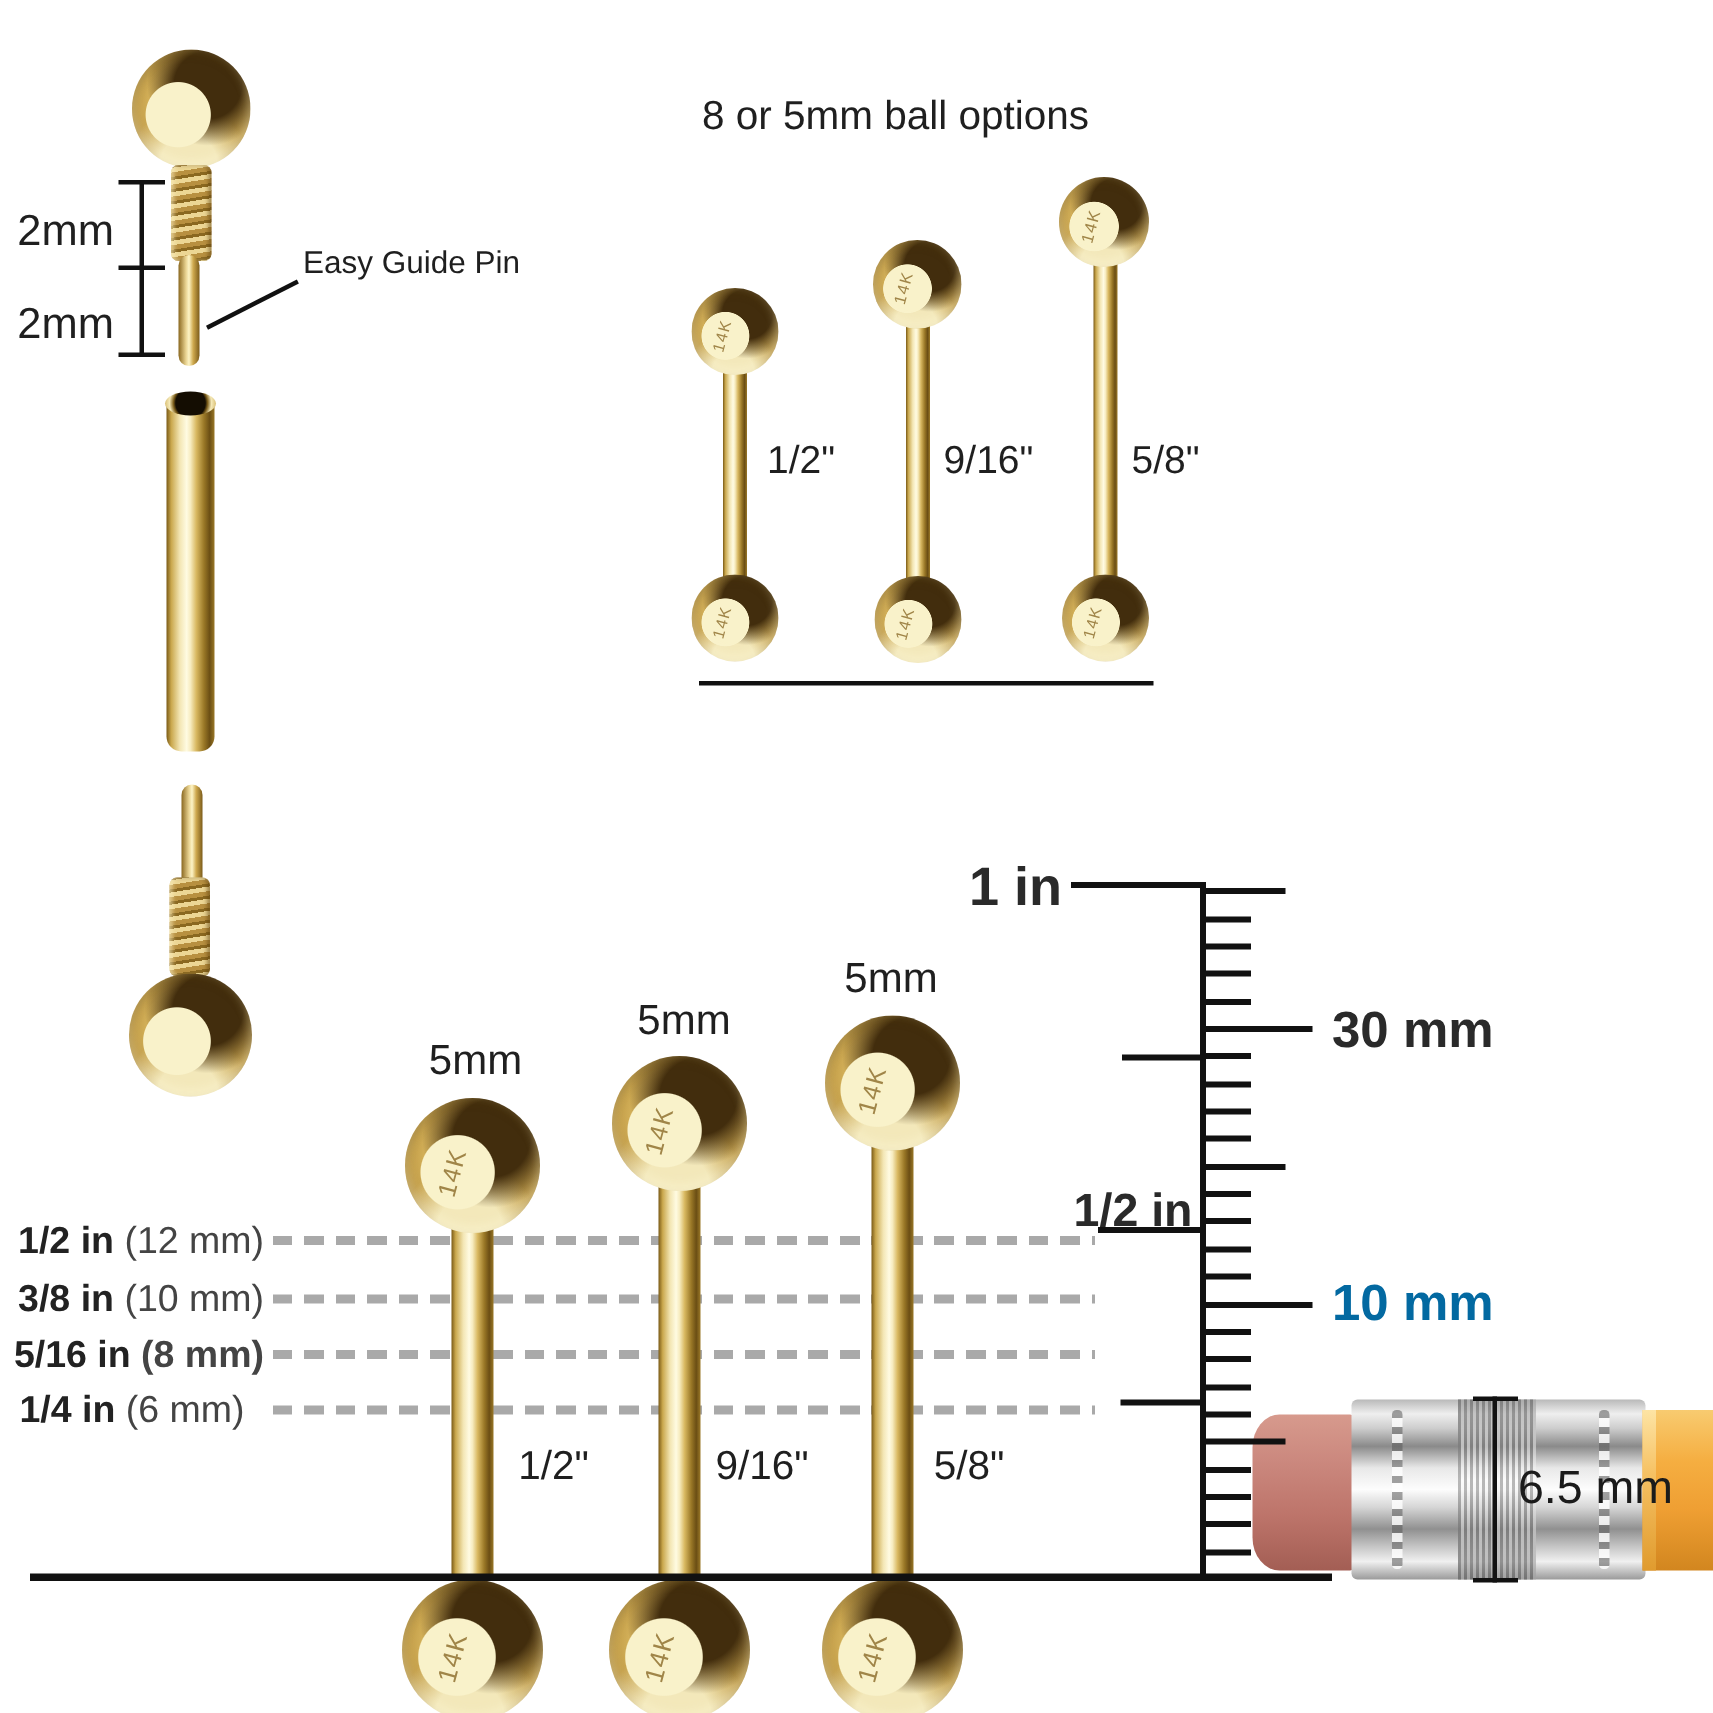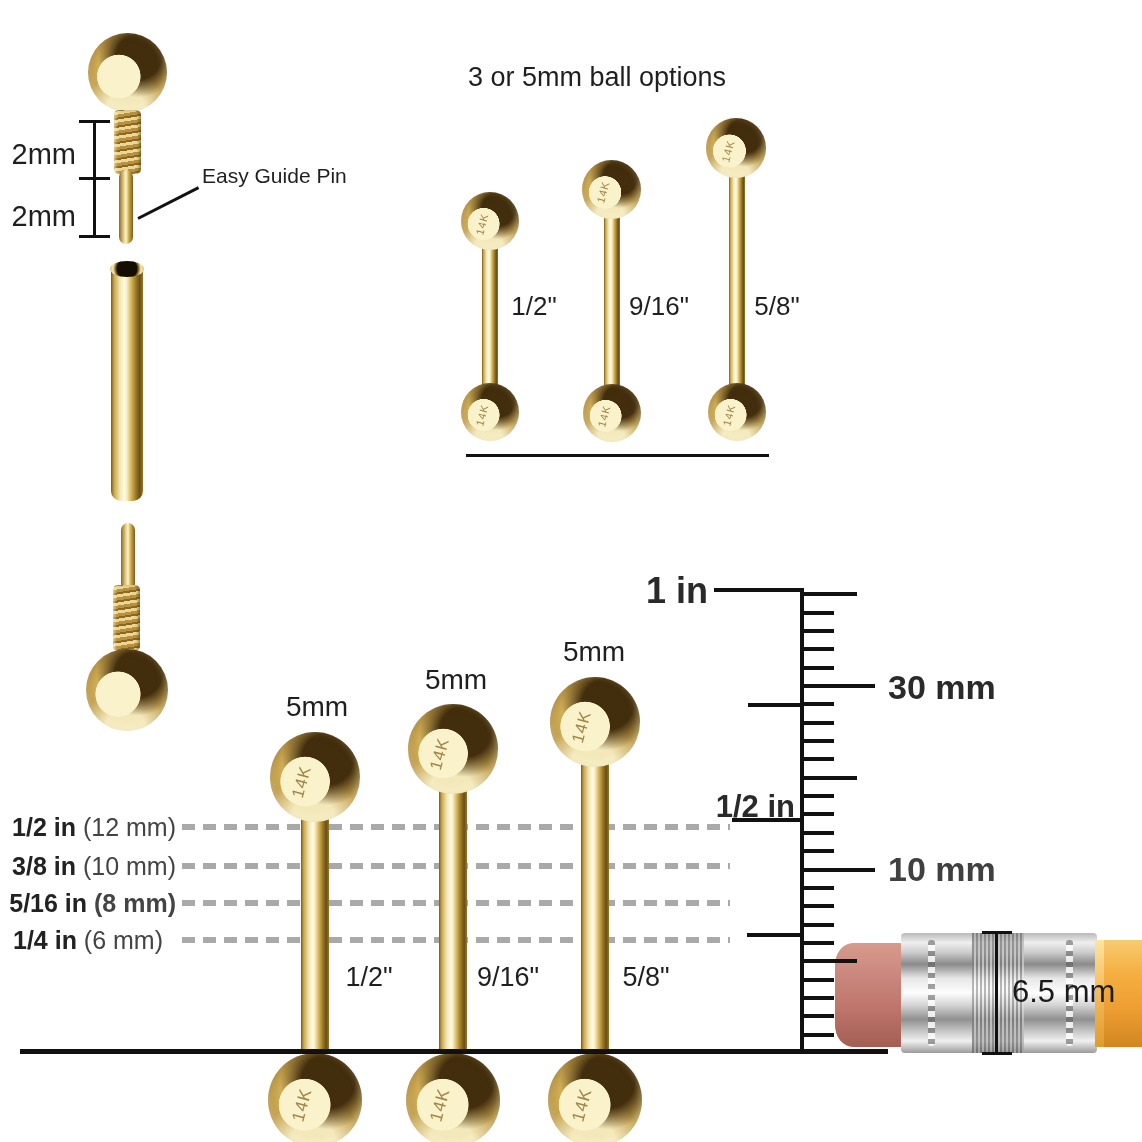--- a/index.html
+++ b/index.html
@@ -99,21 +99,21 @@
   <div class="lbl" style="left:202px;top:164px;font-size:21px;">Easy Guide Pin</div>
   <div class="tick" style="left:138px;top:217px;width:68px;height:3px;transform-origin:0 50%;transform:rotate(-27deg);"></div>
 
   <div class="shaft" style="left:111px;top:268px;width:32px;height:233px;border-radius:0 0 10px 10px;"></div>
   <div class="tube-top" style="left:110px;top:261px;width:34px;height:16px;"></div>
 
   <div class="pin" style="left:121px;top:523px;width:14px;height:70px;"></div>
   <div class="coil" style="left:113px;top:585px;width:27px;height:66px;"></div>
   <div class="gball" style="--d:82px;left:86px;top:649px;"></div>
 
-  <div class="lbl ctr" style="left:430px;top:62px;width:334px;font-size:27px;">3 or 5mm ball options</div>
+  <div class="lbl ctr" style="left:430px;top:62px;width:334px;font-size:27px;">8 or 5mm ball options</div>
 
   <div class="shaft" style="left:482px;top:220px;width:16px;height:192px;"></div>
   <div class="gball" style="--d:58px;left:461px;top:192px;">
       <span class="stamp">14K</span>
     </div>
   <div class="gball" style="--d:58px;left:461px;top:383px;">
       <span class="stamp">14K</span>
     </div>
   <div class="lbl ctr" style="left:504px;top:291px;width:60px;font-size:26px;">1/2"</div>
 
@@ -207,21 +207,21 @@
       <div class="tick" style="left: 802px; top: 611px; width: 32px; height: 4px; z-index: 6;"></div>
       <div class="tick" style="left: 802px; top: 592px; width: 55px; height: 4px; z-index: 6;"></div>
       <div class="tick" style="left: 748px; top: 703px; width: 54px; height: 4px; z-index: 6;"></div>
       <div class="tick" style="left: 732px; top: 818px; width: 70px; height: 4px; z-index: 6;"></div>
       <div class="tick" style="left: 747px; top: 933px; width: 55px; height: 4px; z-index: 6;"></div>
     </div>
 
   <div class="lbl bold" style="left:608px;top:570px;width:100px;text-align:right;font-size:36px;color:#2a2a2a;">1 in</div>
   <div class="lbl bold" style="left:888px;top:668px;font-size:34px;color:#2a2a2a;">30 mm</div>
   <div class="lbl bold" style="left:695px;top:789px;width:100px;text-align:right;font-size:31px;color:#2a2a2a;">1/2 in</div>
-  <div class="lbl bold" style="left:888px;top:850px;font-size:34px;color:#404040;">10 mm</div>
+  <div class="lbl bold" style="left:888px;top:850px;font-size:34px;color:#0369a1;">10 mm</div>
 
   <div class="eraser" style="left:835px;top:943px;width:70px;height:104px;z-index:4;"></div>
   <div class="ferrule" style="left:901px;top:933px;width:196px;height:120px;z-index:4;">
     <div class="knurl"></div>
     <div class="crimp" style="left:14%;"></div>
     <div class="crimp" style="right:12%;"></div>
   </div>
   <div class="pbody" style="left:1095px;top:940px;width:47px;height:107px;z-index:4;">
     <div class="pbody-edge"></div>
   </div>

